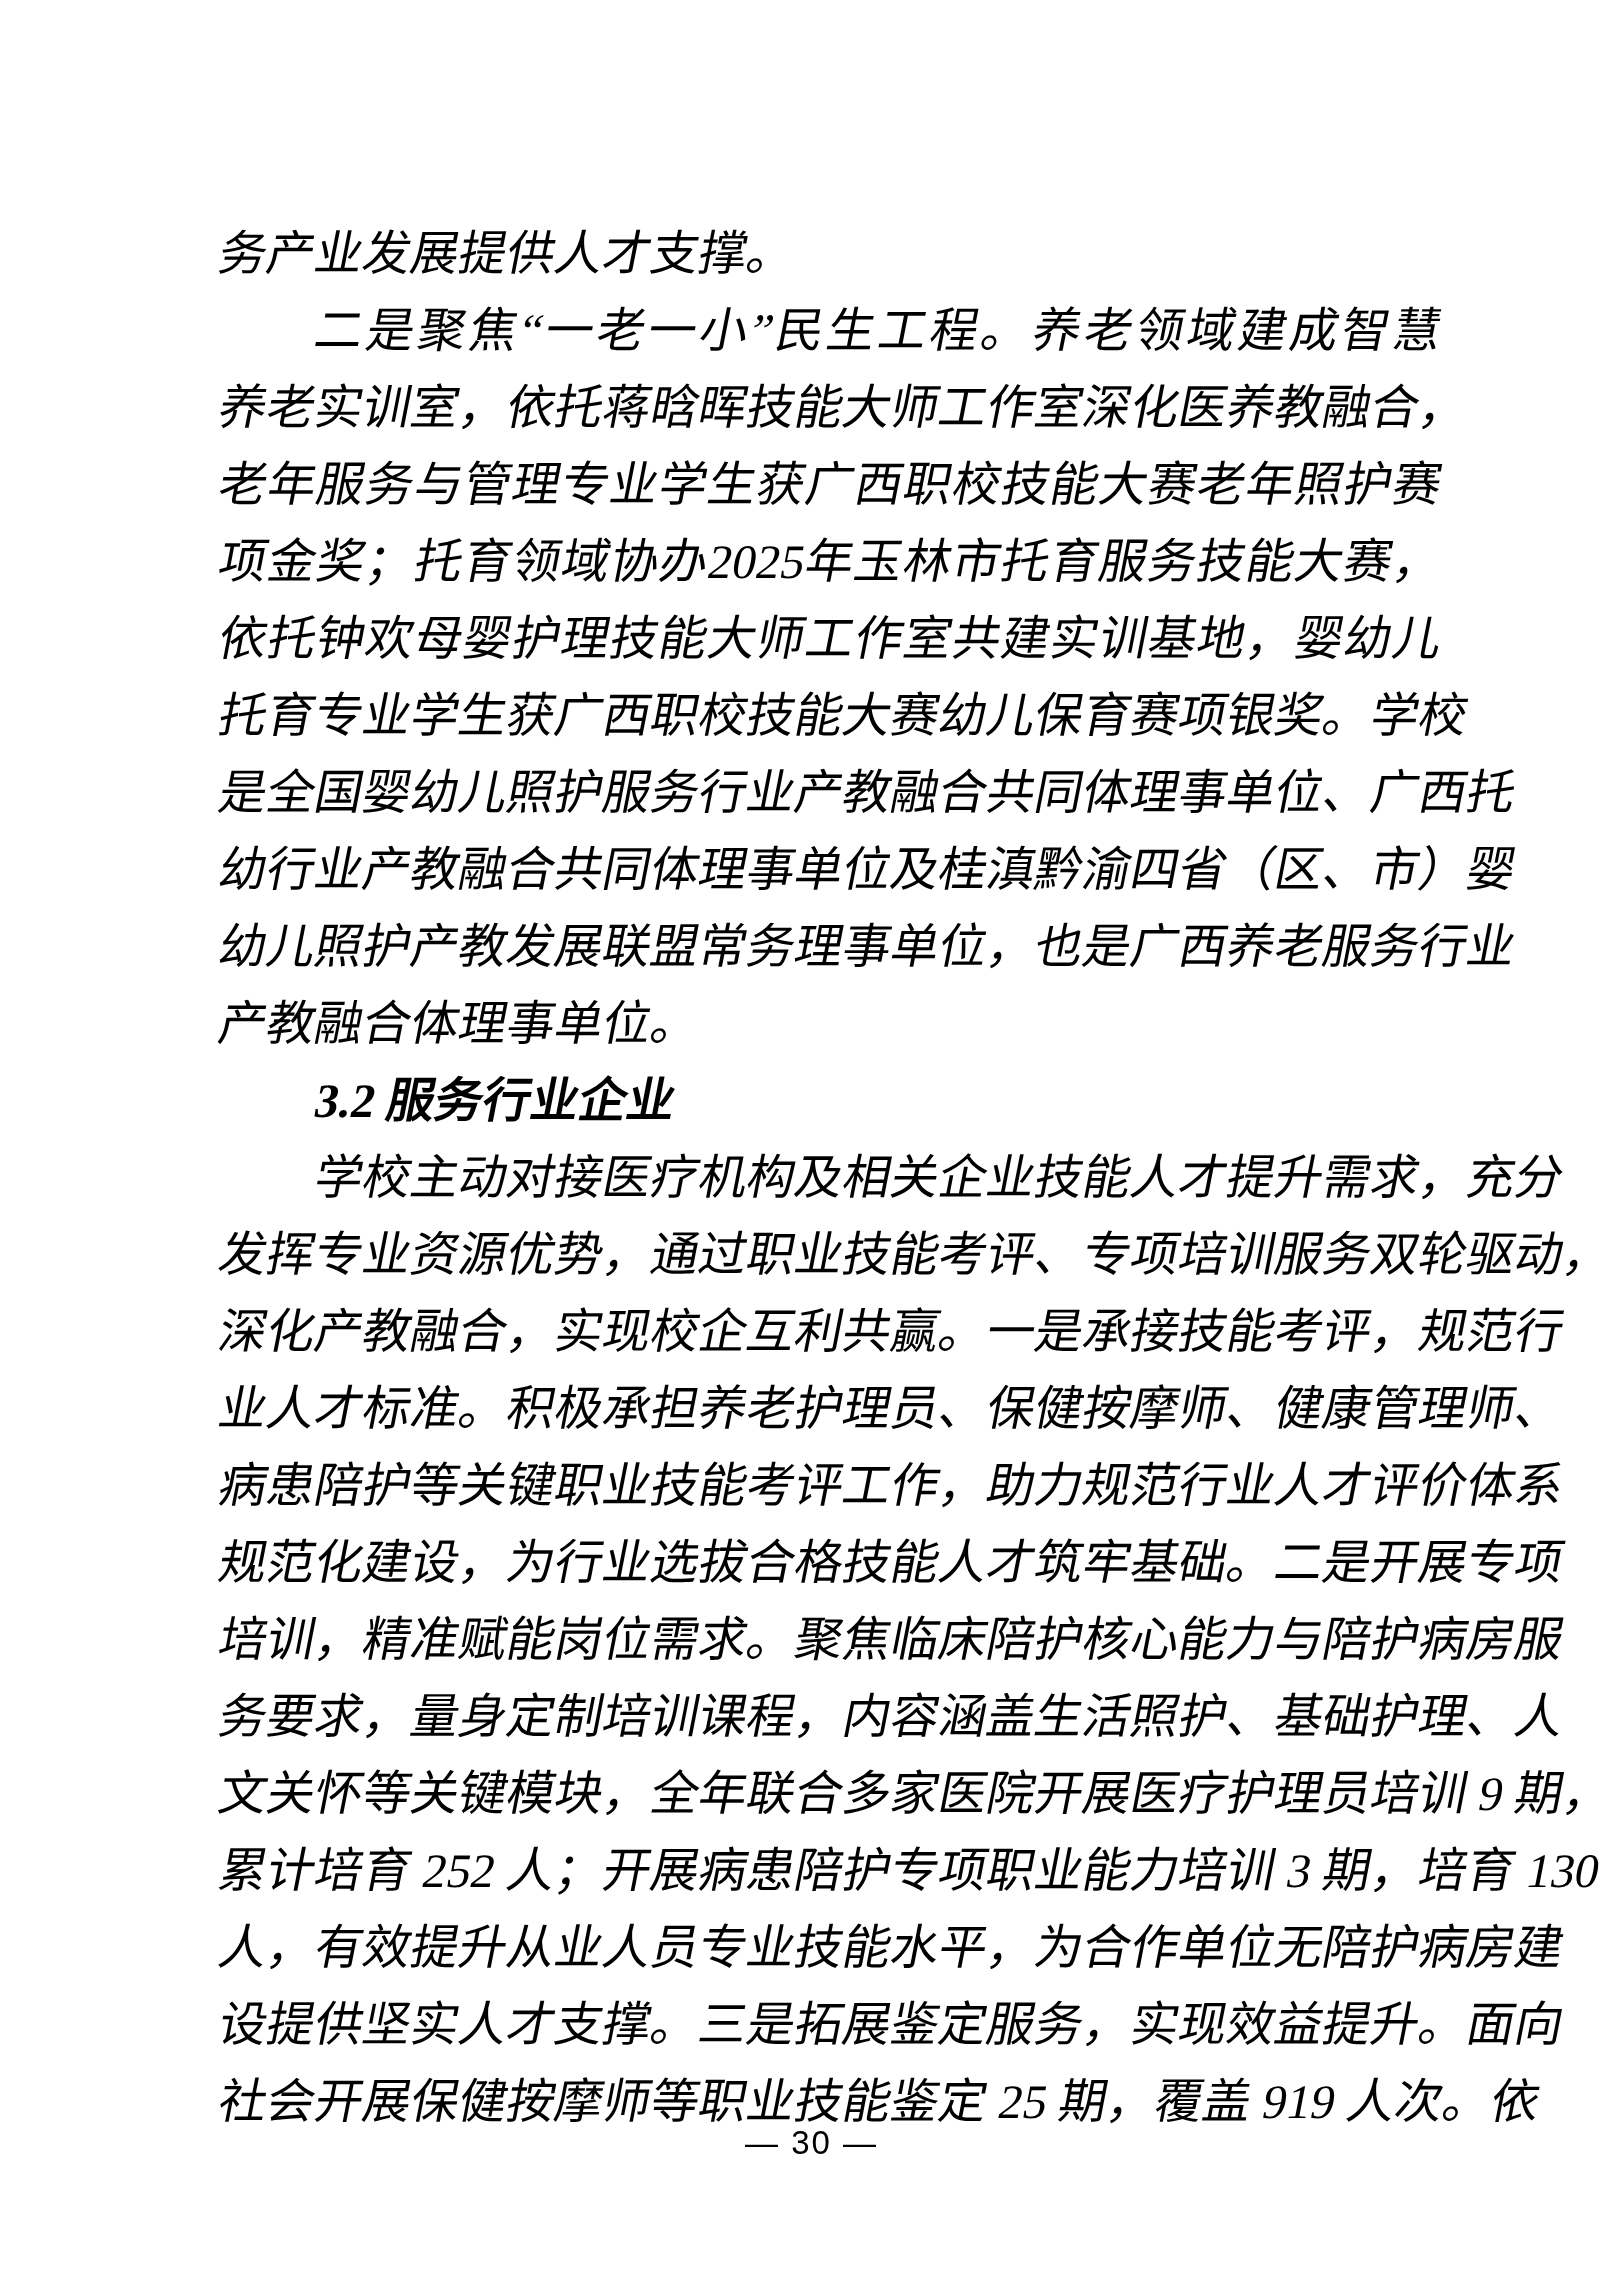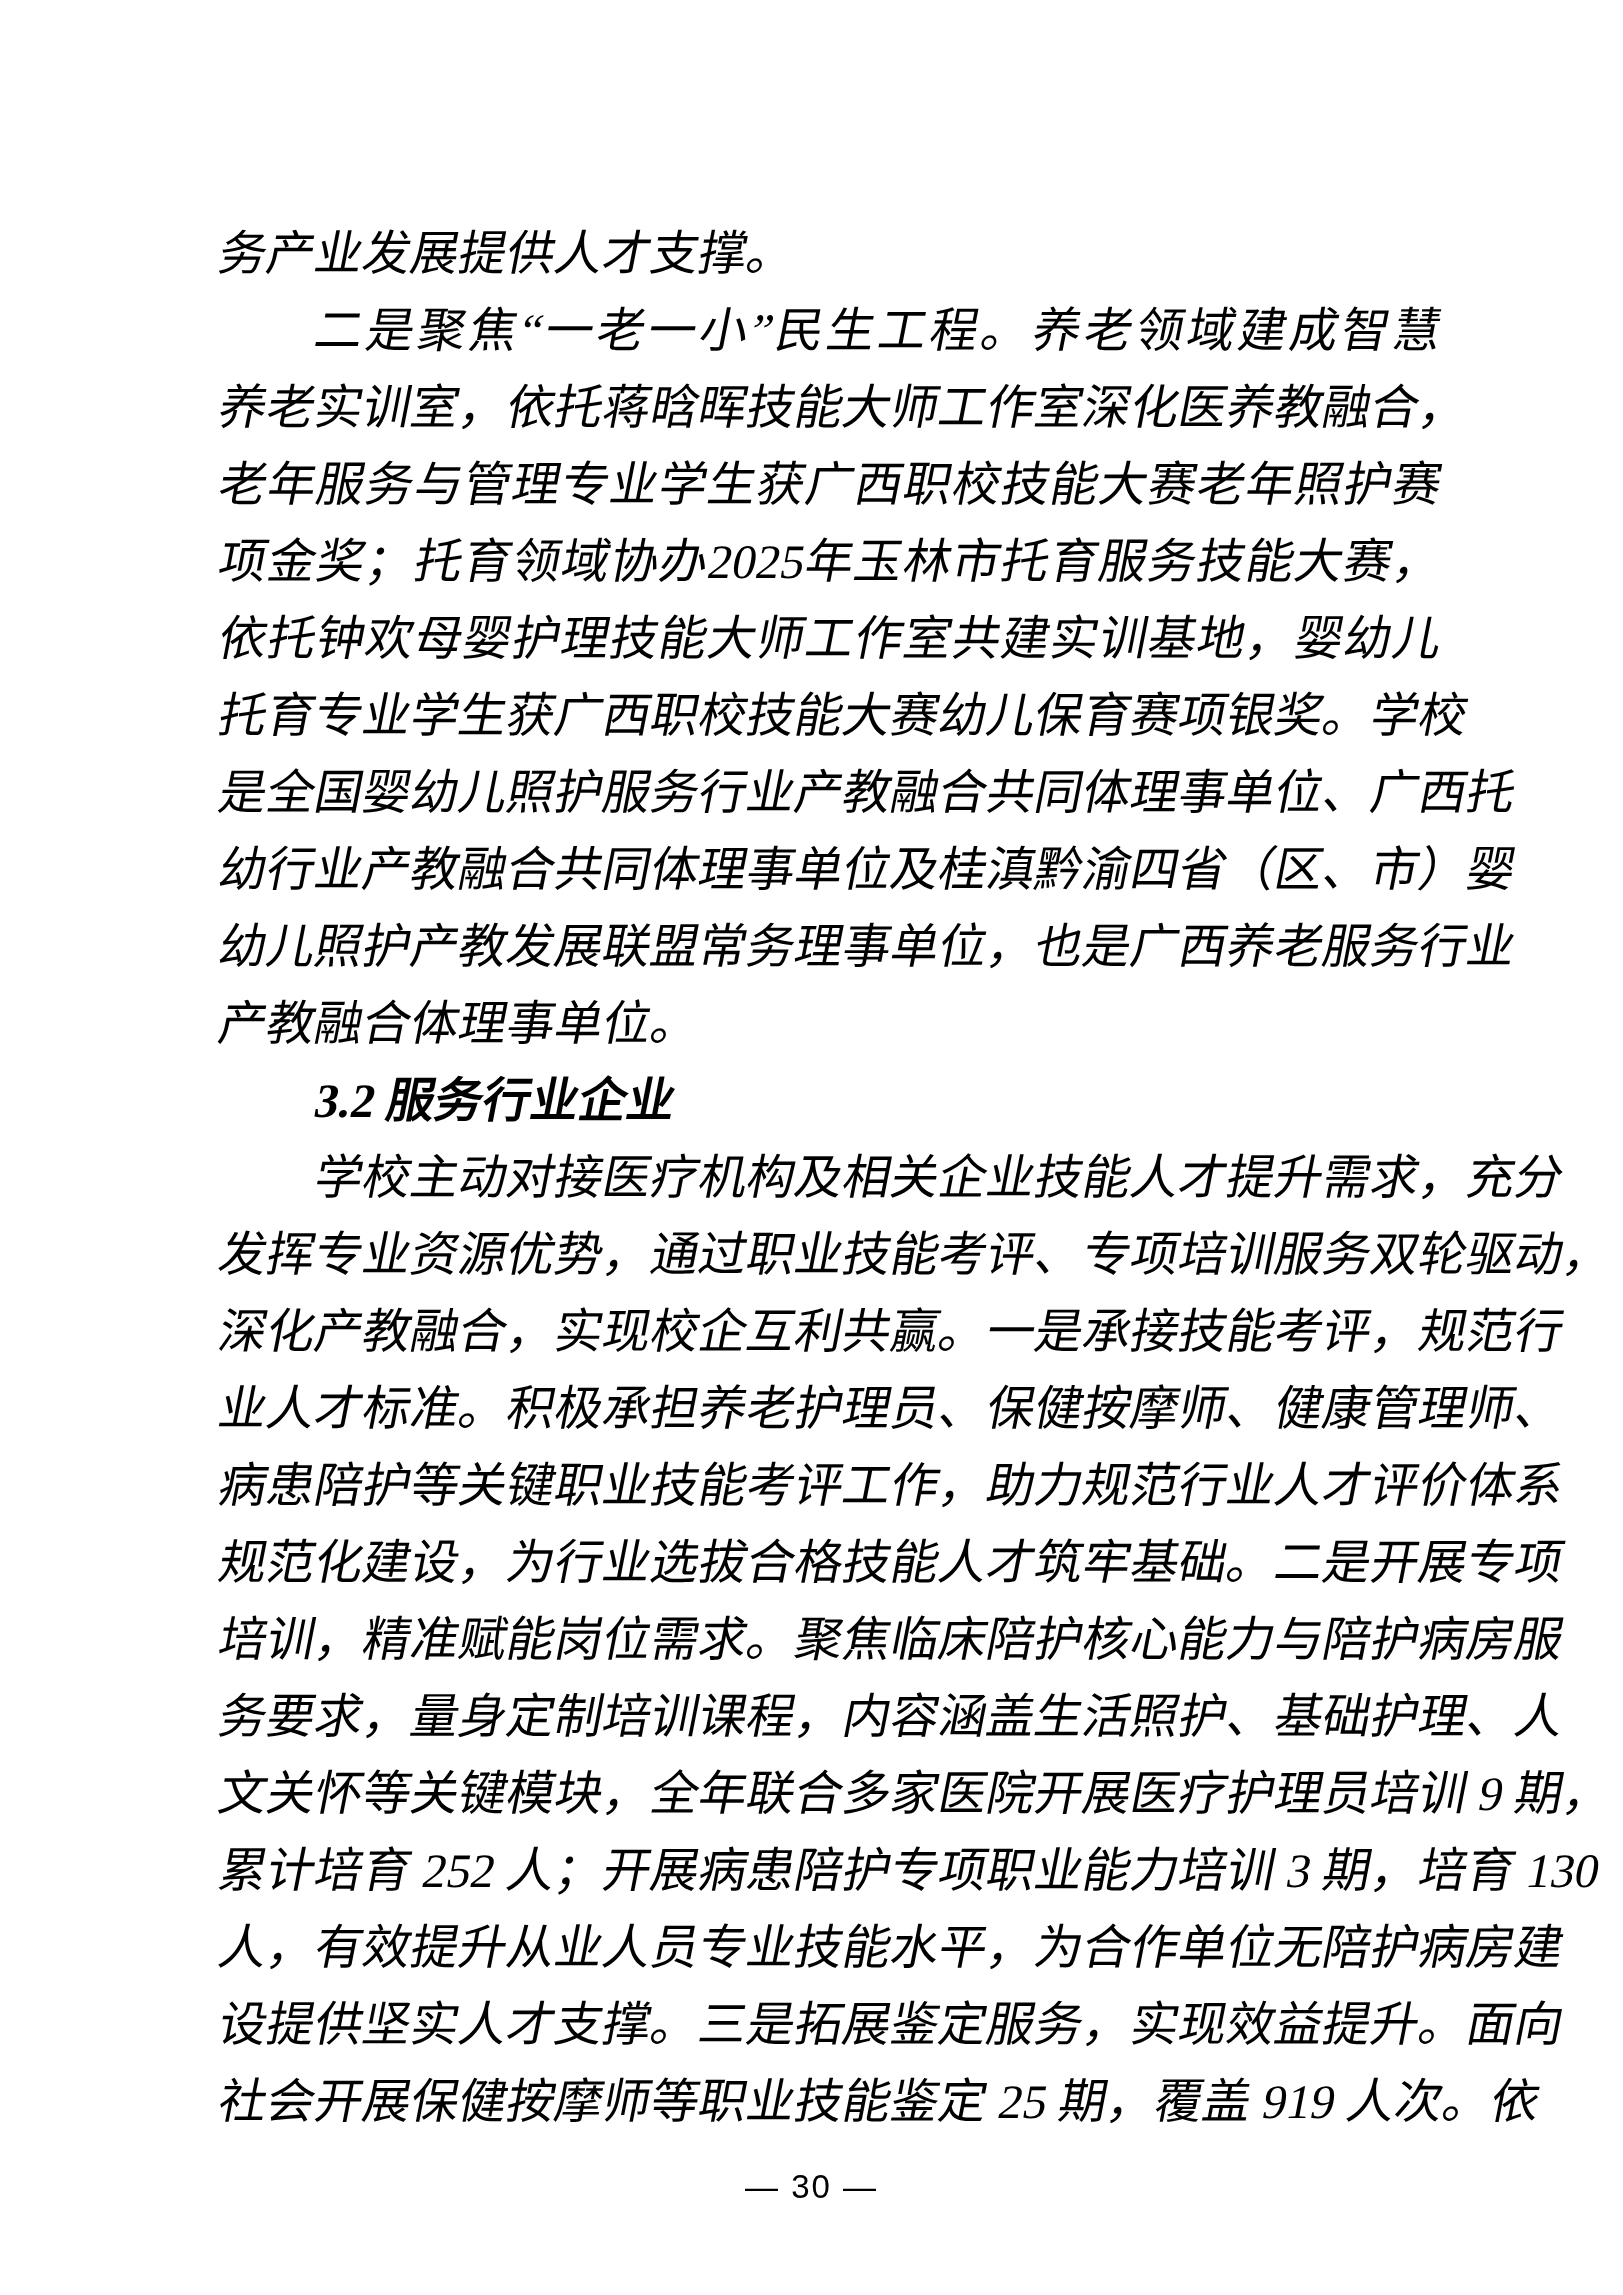--- a/index.html
+++ b/index.html
@@ -52,21 +52,20 @@
     left: 0;
     right: 0;
     top: 2122px;
     height: 41px;
     line-height: 41px;
     text-align: center;
     font-size: 33px;
     font-family: "Liberation Sans", "DejaVu Sans", sans-serif;
     color: #000000;
     letter-spacing: 2px;
-    margin-top: 44px;
   }
 </style>
 </head>
 <body>
 
 <div class="page">
   <div class="text-block">
       <div class="line para-end">务产业发展提供人才支撑。</div>
       <div class="line indent">二是聚焦“一老一小”民生工程。养老领域建成智慧</div>
       <div class="line">养老实训室，依托蒋晗晖技能大师工作室深化医养教融合，</div>

